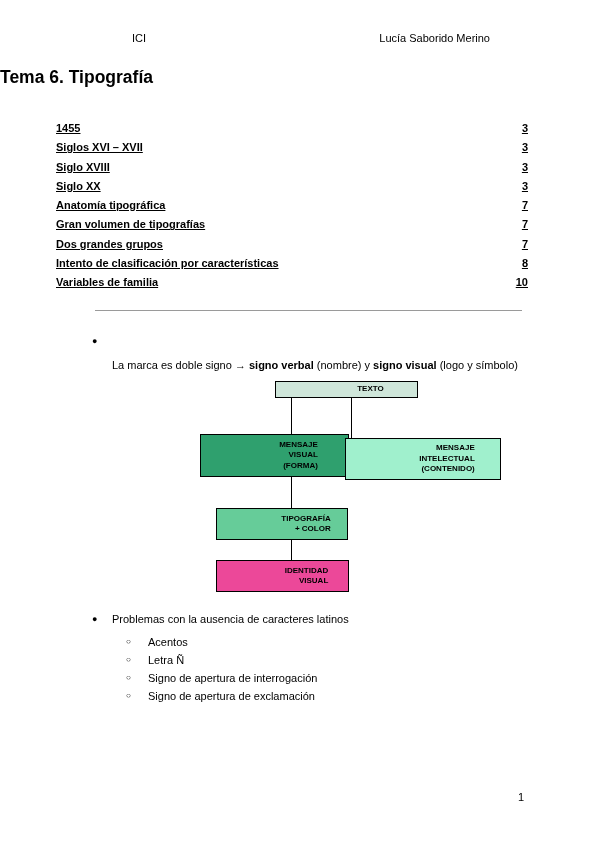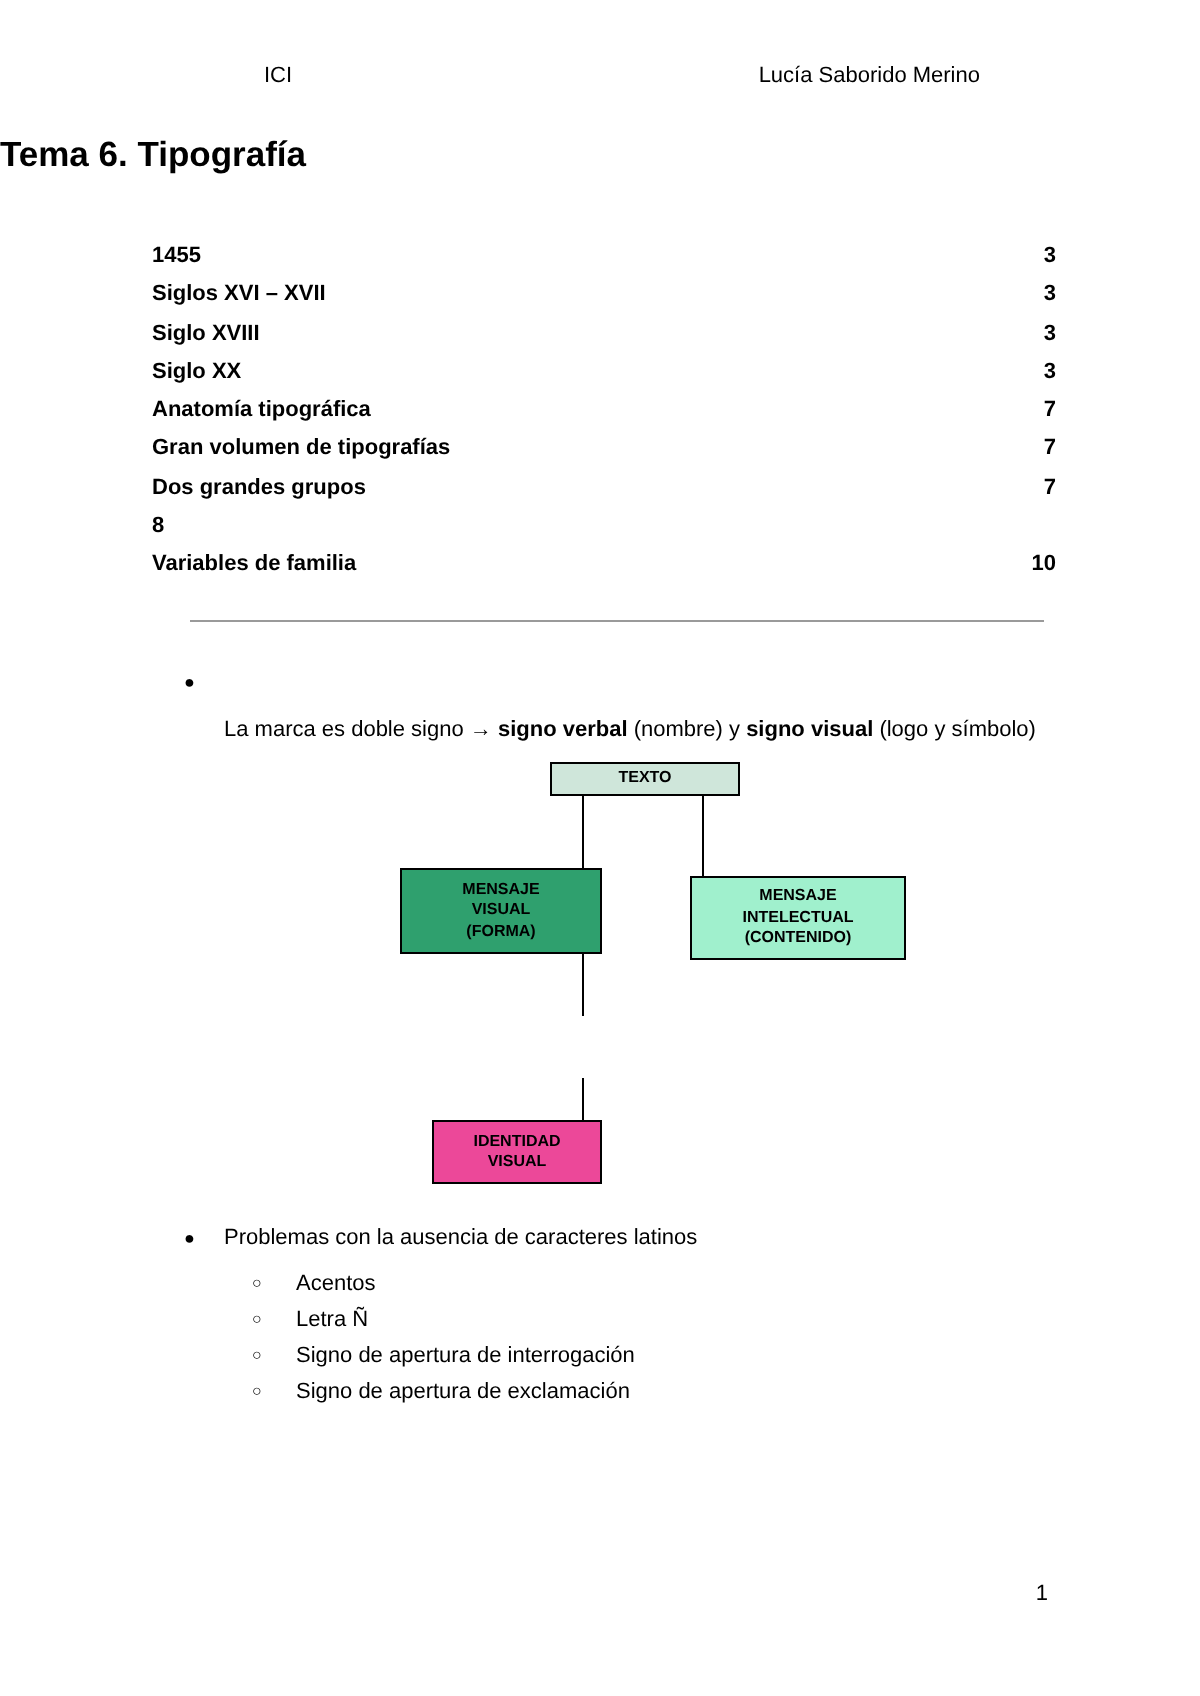--- a/index.html
+++ b/index.html
@@ -10,39 +10,39 @@
     overflow: hidden;
   }
   .header {
     position: absolute; top: 32px; left: 90px; right: 110px;
     display: flex; justify-content: space-between; font-size: 11px; margin-left: 42px;
   }
   .title {
     position: absolute; top: 67px; left: 0; width: 100%;
     text-align: left; font-size: 17.5px; font-weight: bold;
   }
-  .toc { position: absolute; top: 119px; left: 76px; right: 72px; }
+  .toc { position: absolute; top: 119px; left: 56px; right: 72px; text-decoration: underline; }
   .toc-row {
     display: flex; justify-content: space-between;
     font-size: 11px; font-weight: bold; line-height: 19.3px;
   }
   .divider { position: absolute; top: 310px; left: 95px; right: 78px; height: 1px; }
   .bullet { position: absolute; display: flex; font-size: 11px; line-height: 17px; }
   .bullet .dot { width: 20px; flex: none; font-size: 9px; line-height: 17px; }
   .b1 { top: 333px; left: 92px; width: 438px; }
   .b1 .text { text-align: justify; margin-top: 24px; }
   .b2 { top: 611px; left: 92px; width: 438px; }
   .sublist { position: absolute; top: 633px; left: 126px; font-size: 11px; }
   .subrow { display: flex; line-height: 18px; }
   .subrow .circ { width: 22px; flex: none; font-size: 8px; line-height: 18px; }
   .dbox {
     position: absolute; border: 1px solid #000;
     display: flex; align-items: center; justify-content: center;
-    text-align: center; font-size: 8px; font-weight: bold;
-    white-space: pre-line; line-height: 1.3;
+    text-align: right; font-size: 8px; font-weight: bold;
+    white-space: pre-line; line-height: 1.3; padding-left: 48px;
   }
   .vline { position: absolute; width: 1px; background: #000; }
   .box-texto { left: 275px; top: 381px; width: 93px; height: 15px; }
   .box-mv   { left: 200px; top: 434px; width: 99px;  height: 41px; }
   .box-mi   { left: 345px; top: 438px; width: 106px; height: 40px; }
   .box-tc   { left: 216px; top: 508px; width: 82px;  height: 30px; }
   .box-iv   { left: 216px; top: 560px; width: 83px;  height: 30px; }
   .l1 { left: 291px; top: 397px; height: 37px; }
   .l2 { left: 351px; top: 397px; height: 41px; }
   .l3 { left: 291px; top: 476px; height: 32px; }
@@ -85,20 +85,21 @@
       </div>
     <div class="toc-row">
         <span>Gran volumen de tipografías</span>
         <span>7</span>
       </div>
     <div class="toc-row">
         <span>Dos grandes grupos</span>
         <span>7</span>
       </div>
     <div class="toc-row">
+        <span>Intento de clasificación por características</span>
         <span>8</span>
       </div>
     <div class="toc-row">
         <span>Variables de familia</span>
         <span>10</span>
       </div>
   </div>
 
   <div class="divider" style="background-color: rgb(154, 154, 154);"></div>
 
@@ -110,20 +111,22 @@
   <div class="dbox box-texto" style="background-color: rgb(207, 230, 218);">TEXTO</div>
   <div class="vline l1"></div>
   <div class="vline l2"></div>
   <div class="dbox box-mv" style="background-color: rgb(47, 160, 110);">MENSAJE
 VISUAL
 (FORMA)</div>
   <div class="dbox box-mi" style="background-color: rgb(160, 240, 205);">MENSAJE
 INTELECTUAL
 (CONTENIDO)</div>
   <div class="vline l3"></div>
+  <div class="dbox box-tc" style="background-color: rgb(102, 204, 153);">TIPOGRAFÍA
++ COLOR</div>
   <div class="vline l4"></div>
   <div class="dbox box-iv" style="background-color: #ec4899;">IDENTIDAD
 VISUAL</div>
 
   <div class="bullet b2">
     <span class="dot">●</span>
     <span>Problemas con la ausencia de caracteres latinos</span>
   </div>
 
   <div class="sublist">

